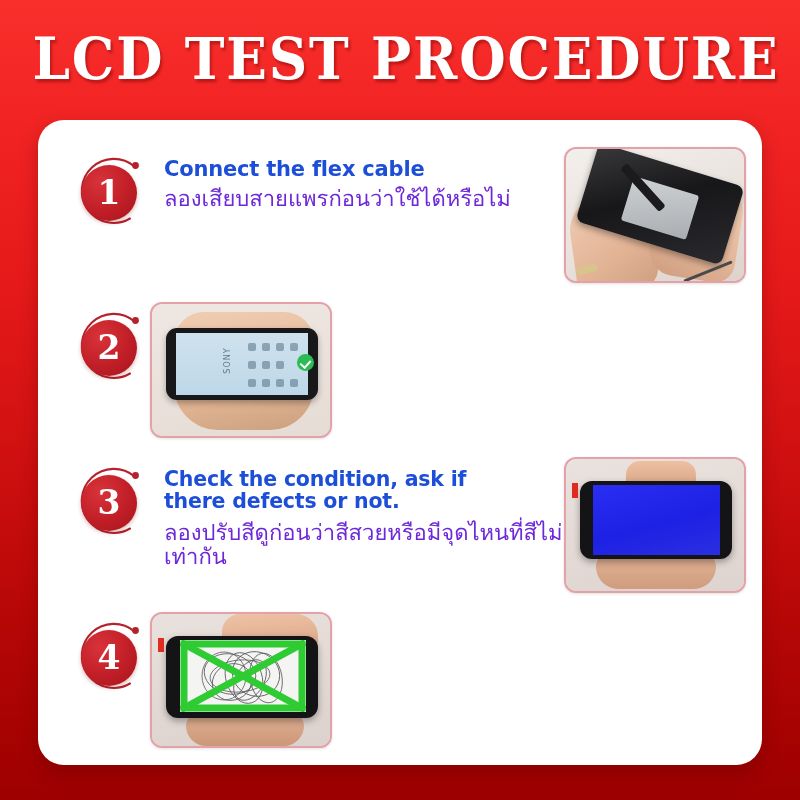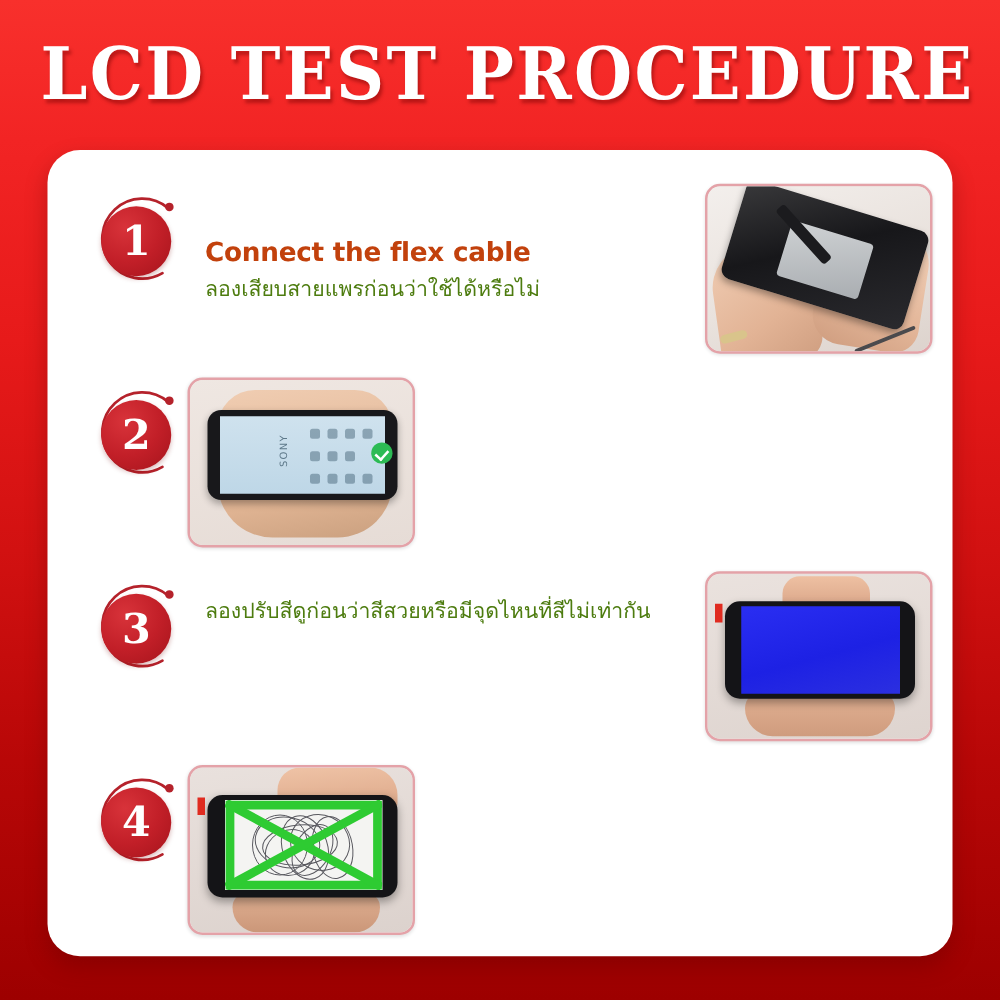--- a/index.html
+++ b/index.html
@@ -117,31 +117,30 @@
     flex: 1 1 auto;
     padding-left: 14px;
     padding-top: 20px;
     min-width: 0;
   }
   .step-en {
     font-family: "DejaVu Sans", "Liberation Sans", sans-serif;
     font-weight: 700;
     font-size: 20.5px;
     line-height: 22px;
-    color: #c2410c;
+    color: #1d4ed8;
     letter-spacing: -0.2px;
     max-width: 360px;
-    margin-top: 33px;
   }
   .step-row.r1 .step-en { font-size: 21px; }
   .step-th {
     font-family: "DejaVu Sans", "Liberation Sans", sans-serif;
-    font-size: 17px;
+    font-size: 22px;
     line-height: 24px;
-    color: #4d7c0f;
+    color: #6d28d9;
     margin-top: 7px;
   }
   .step-row.r2 .step-th,
   .step-row.r3 .step-th { margin-top: 9px; }
   .step-row.r4 .step-th { margin-top: 8px; }
 
   
   .photo {
     position: relative;
     flex: 0 0 auto;
@@ -381,20 +380,21 @@
       <div class="badge-wrap">
         <svg class="badge-arc" viewBox="0 0 82 82">
           <path d="M66.5 14.5 A32 32 0 1 0 62 66.5" fill="none" stroke="#b5222b" stroke-width="2.1" stroke-linecap="round"></path>
           <circle cx="67.5" cy="13.5" r="3.4" fill="#b5222b"></circle>
         </svg>
         <div class="badge-circle">
           <span class="badge-num">3</span>
         </div>
       </div>
       <div class="step-text">
+        <div class="step-en">Check the condition, ask if there defects or not.</div>
         <div class="step-th">ลองปรับสีดูก่อนว่าสีสวยหรือมีจุดไหนที่สีไม่เท่ากัน</div>
       </div>
       <div class="photo">
         <div class="photo-inner">
           <div class="p3-bg"></div>
           <div class="p3-fingers"></div>
           <div class="p3-palm"></div>
           <div class="p3-phone"></div>
           <div class="p3-screen"></div>
           <div class="p3-redmark"></div>

